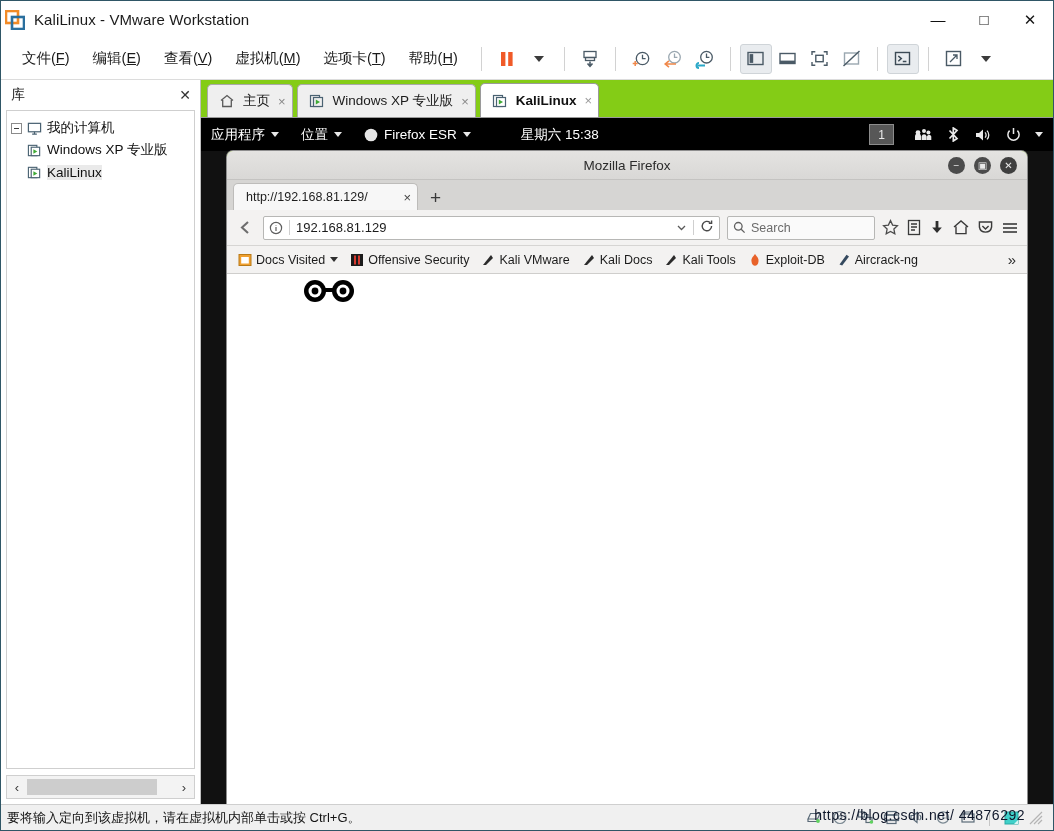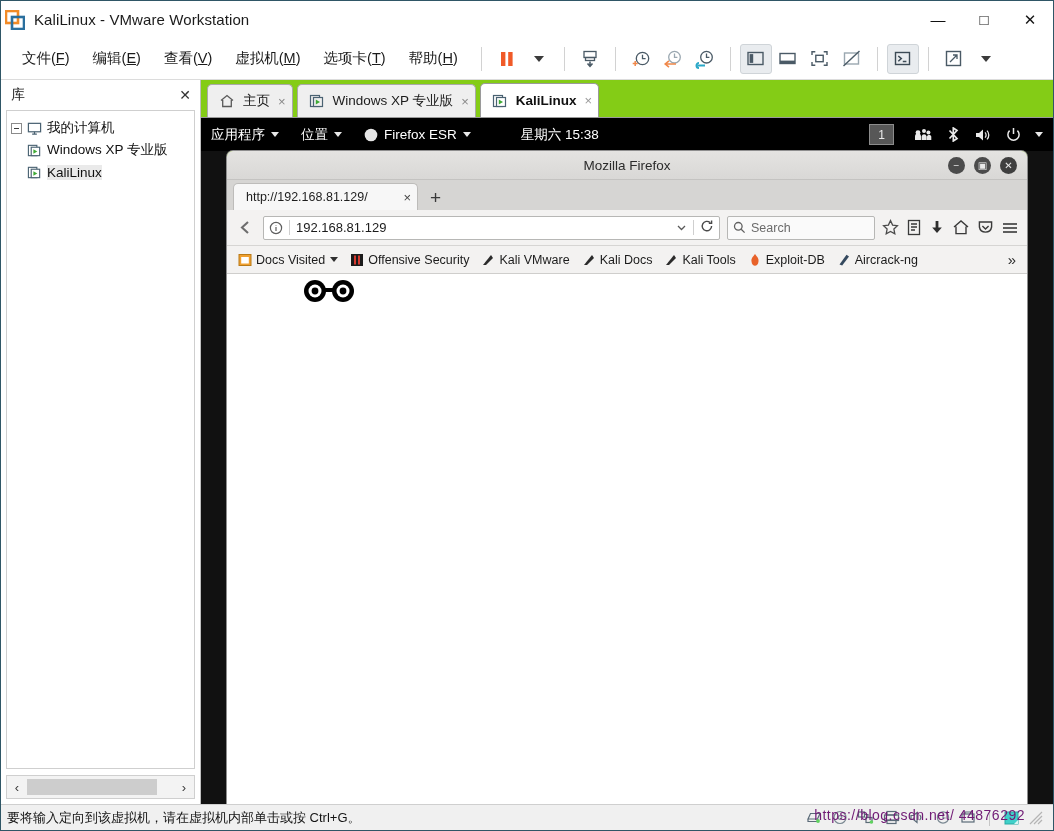--- a/index.html
+++ b/index.html
@@ -203,21 +203,21 @@
     height: 16px; min-height: 26px; background: #f0f0f0;
     border-top: 1px solid #cfcfcf;
     display: flex; align-items: center; padding: 0 6px;
     position: relative;
   }
   .statusbar .msg { font-size: 13px; color: #141414; }
   .st-icons { margin-left: auto; display: flex; align-items: center; gap: 9px; padding-right: 4px; }
   .st-sep { width: 1px; height: 16px; background: #c6c6c6; margin: 0 4px; }
   .watermark {
     position: absolute; right: 28px; top: 2px;
-    font-size: 14px; color: #701a75; letter-spacing: .5px;
+    font-size: 14px; color: #0f172a; letter-spacing: .5px;
     font-family: "Liberation Sans", sans-serif; pointer-events: none;
   }
   .grip { width: 14px; height: 14px; position: relative; }
 </style>
 </head>
 <body>
 
 <div class="app">
 
   <div class="titlebar">

